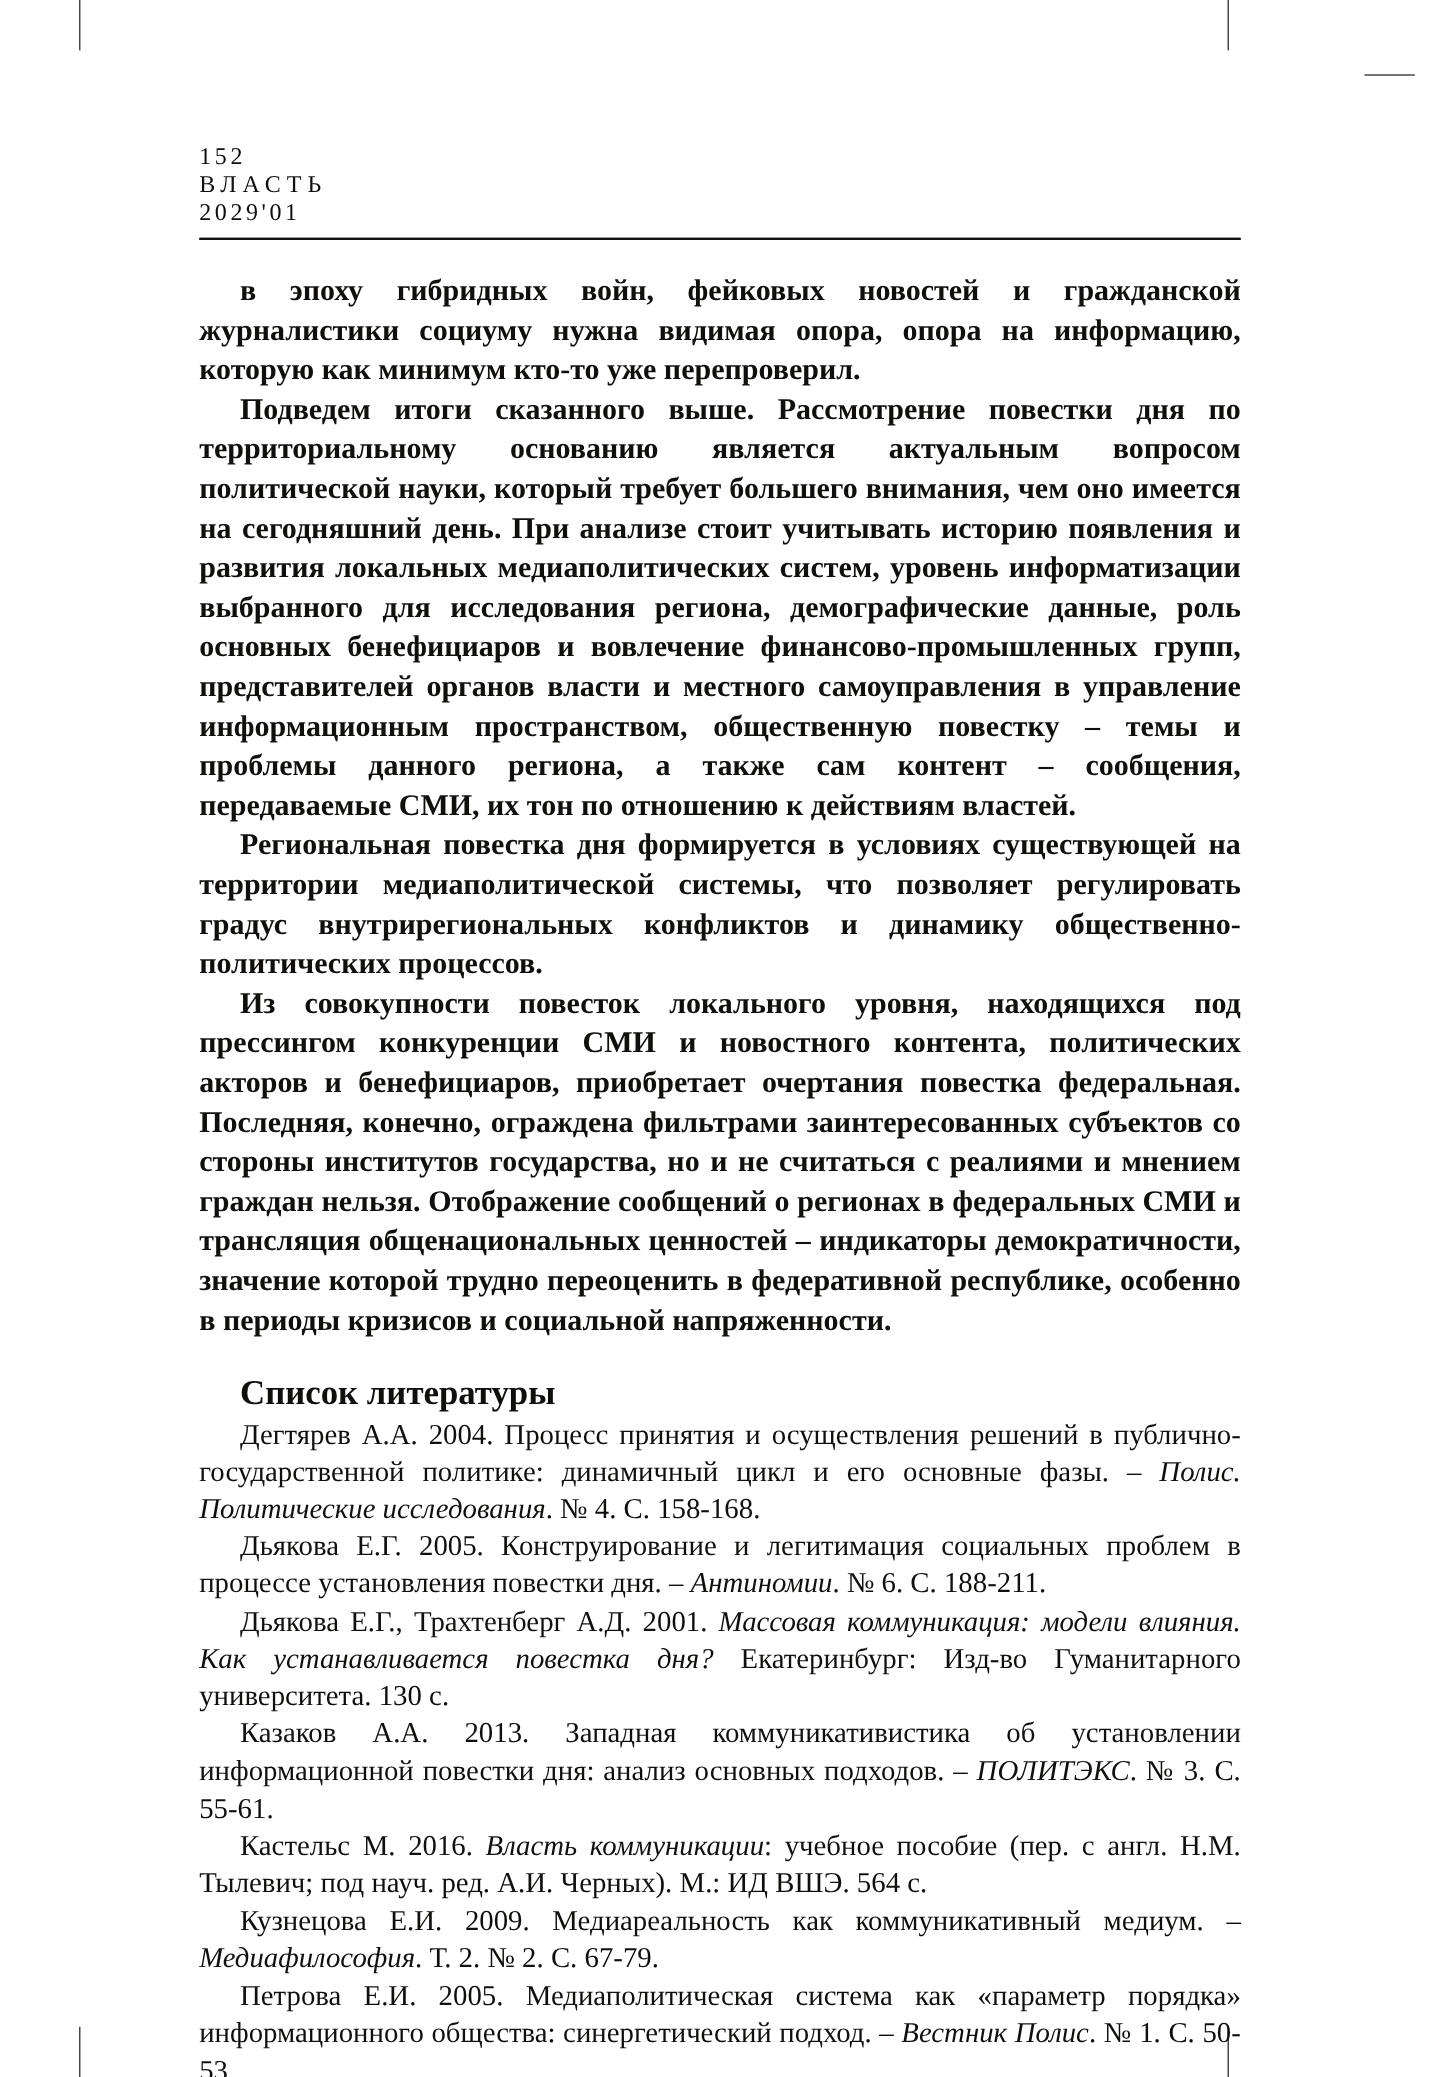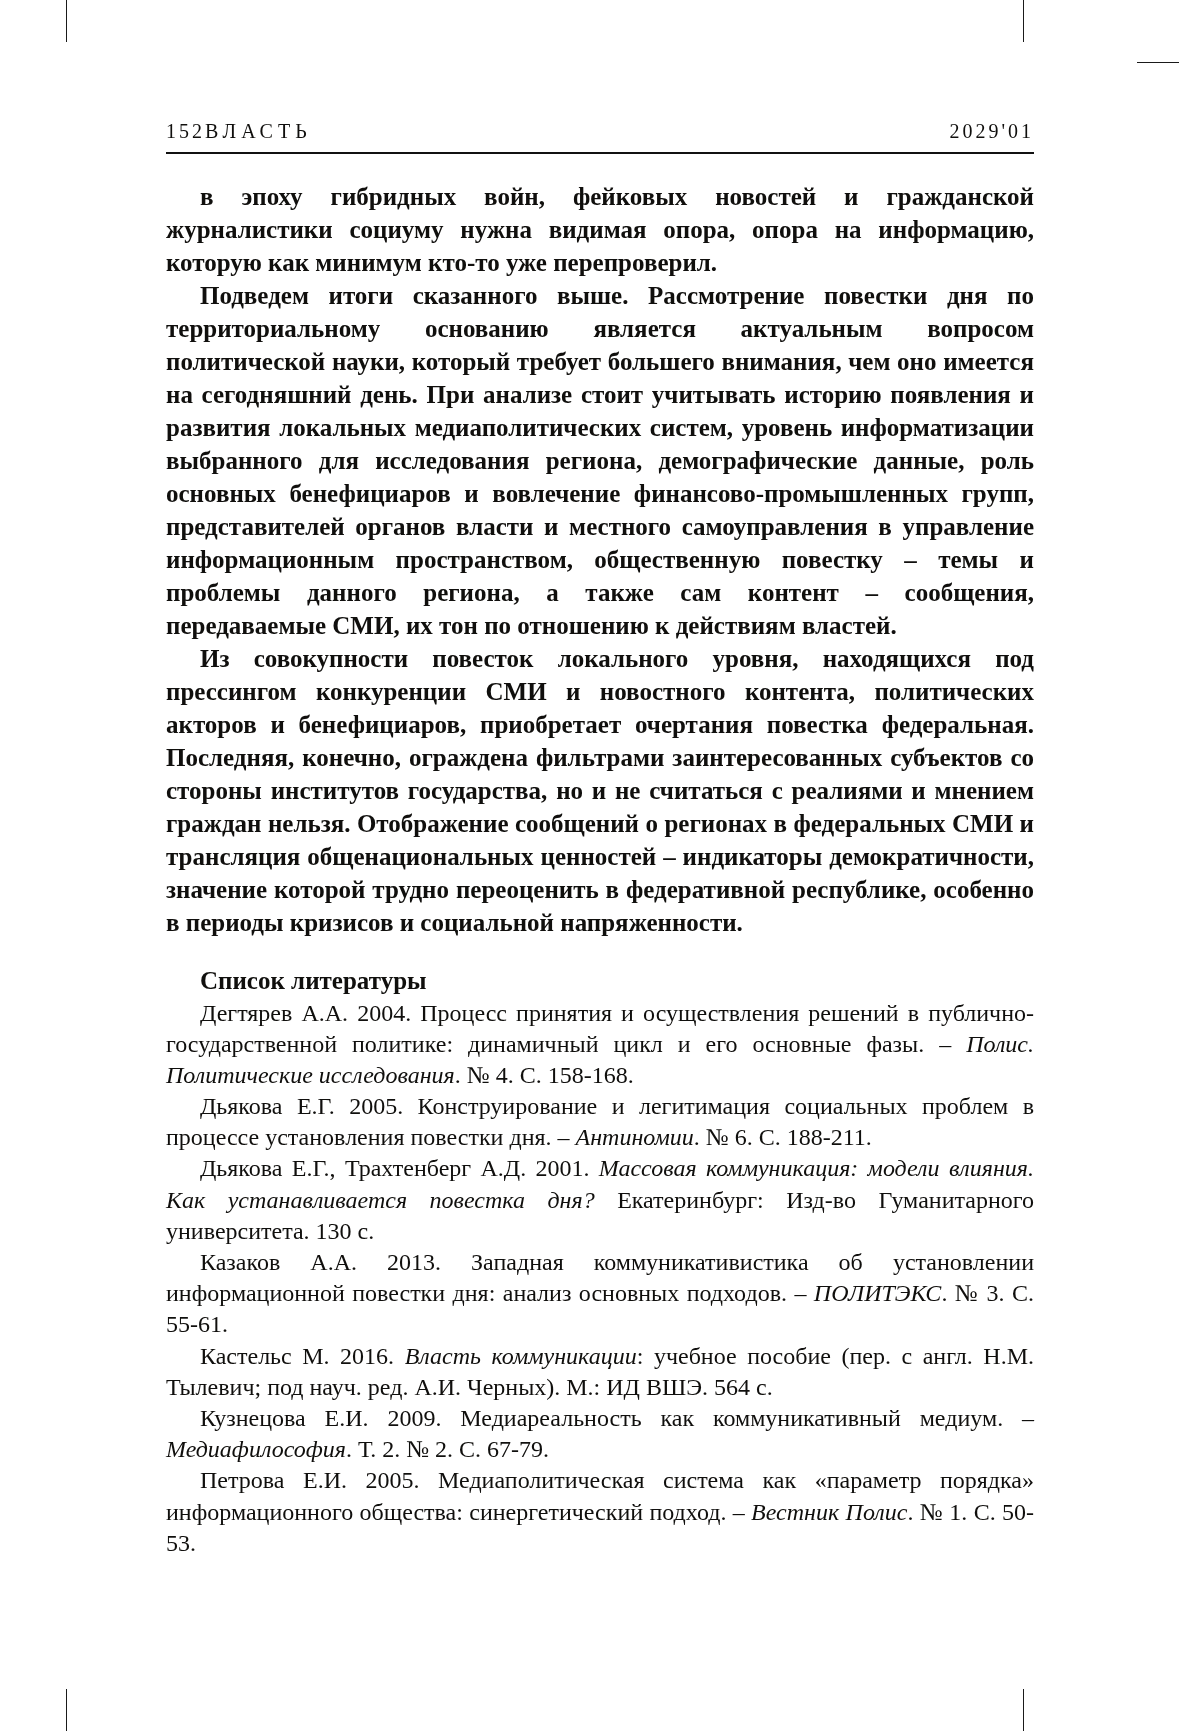--- a/index.html
+++ b/index.html
@@ -42,20 +42,21 @@
   .runhead {
     display: flex;
     align-items: baseline;
     justify-content: space-between;
     font-family: "Liberation Serif", "DejaVu Serif", serif;
     font-size: 20px;
     letter-spacing: 3px;
     padding-bottom: 9px;
     border-bottom: 2.5px solid #111;
     width: 868px;
+    flex-direction: column;
   }
   .runhead .folio { flex: 0 0 auto; }
   .runhead .journal {
     flex: 1 1 auto;
     letter-spacing: 5px;
     font-weight: 400;
   }
   .runhead .issue { flex: 0 0 auto; letter-spacing: 3px; }
 
   
@@ -69,21 +70,21 @@
     font-weight: bold;
   }
   .body-text p {
     margin: 0;
     text-indent: 34px;
   }
 
   
   .refs-head {
     margin-top: 26px;
-    font-size: 25px;
+    font-size: 29px;
     font-weight: bold;
     text-indent: 34px;
     line-height: 1.3;
   }
   .refs {
     font-size: 24px;
     line-height: 1.3;
     text-align: justify;
   }
   .refs p {
@@ -107,20 +108,21 @@
 
     <div class="runhead">
       <span class="folio">152</span>
       <span class="journal">ВЛАСТЬ</span>
       <span class="issue">2029'01</span>
     </div>
 
     <div class="body-text">
       <p>в эпоху гибридных войн, фейковых новостей и гражданской журналистики социуму нужна видимая опора, опора на информацию, которую как минимум кто-то уже перепроверил.</p>
       <p>Подведем итоги сказанного выше. Рассмотрение повестки дня по территориальному основанию является актуальным вопросом политической науки, который требует большего внимания, чем оно имеется на сегодняшний день. При анализе стоит учитывать историю появления и развития локальных медиаполитических систем, уровень информатизации выбранного для исследования региона, демографические данные, роль основных бенефициаров и вовлечение финансово-промышленных групп, представителей органов власти и местного самоуправления в управление информационным пространством, общественную повестку – темы и проблемы данного региона, а также сам контент – сообщения, передаваемые СМИ, их тон по отношению к действиям властей.</p>
+      <p>Региональная повестка дня формируется в условиях существующей на территории медиаполитической системы, что позволяет регулировать градус внутрирегиональных конфликтов и динамику общественно-политических процессов.</p>
       <p>Из совокупности повесток локального уровня, находящихся под прессингом конкуренции СМИ и новостного контента, политических акторов и бенефициаров, приобретает очертания повестка федеральная. Последняя, конечно, ограждена фильтрами заинтересованных субъектов со стороны институтов государства, но и не считаться с реалиями и мнением граждан нельзя. Отображение сообщений о регионах в федеральных СМИ и трансляция общенациональных ценностей – индикаторы демократичности, значение которой трудно переоценить в федеративной республике, особенно в периоды кризисов и социальной напряженности.</p>
     </div>
 
     <div class="refs-head">Список литературы</div>
 
     <div class="refs">
       <p>Дегтярев А.А. 2004. Процесс принятия и осуществления решений в публично-государственной политике: динамичный цикл и его основные фазы. – <i>Полис. Политические исследования</i>. № 4. С. 158-168.</p>
       <p>Дьякова Е.Г. 2005. Конструирование и легитимация социальных проблем в процессе установления повестки дня. – <i>Антиномии</i>. № 6. С. 188-211.</p>
       <p>Дьякова Е.Г., Трахтенберг А.Д. 2001. <i>Массовая коммуникация: модели влияния. Как устанавливается повестка дня?</i> Екатеринбург: Изд-во Гуманитарного университета. 130 с.</p>
       <p>Казаков А.А. 2013. Западная коммуникативистика об установлении информационной повестки дня: анализ основных подходов. – <i>ПОЛИТЭКС</i>. № 3. С. 55-61.</p>

